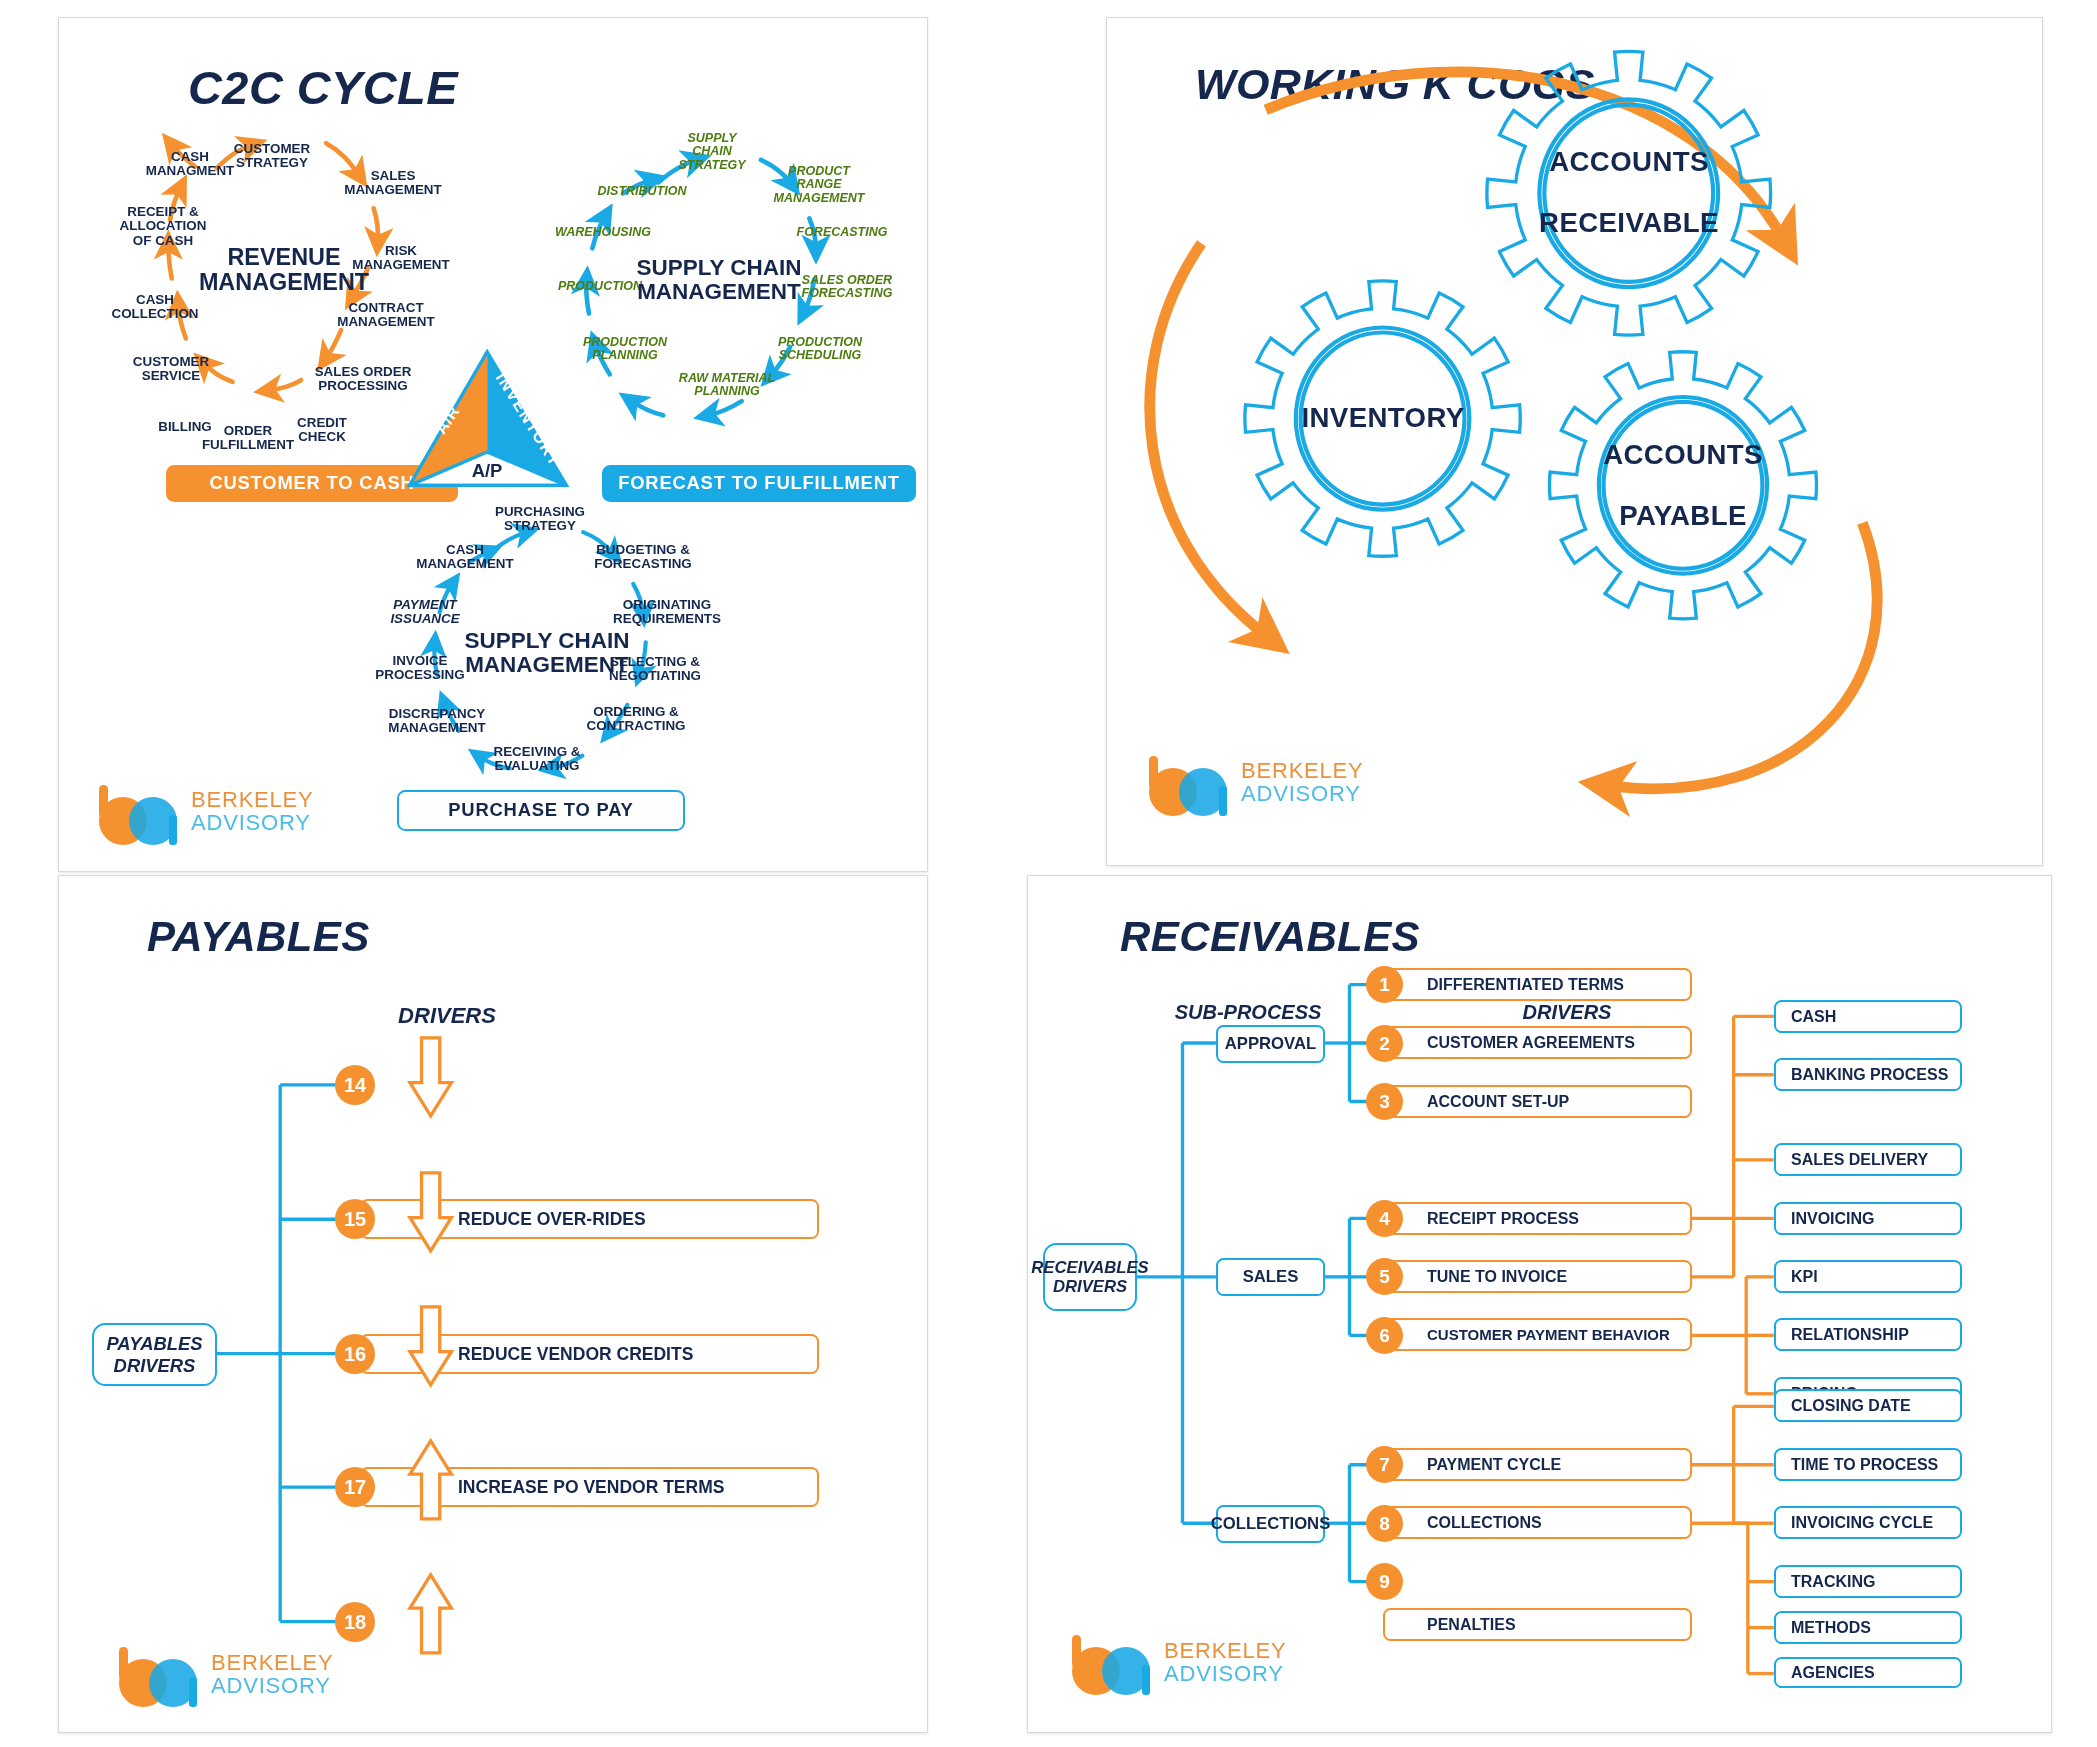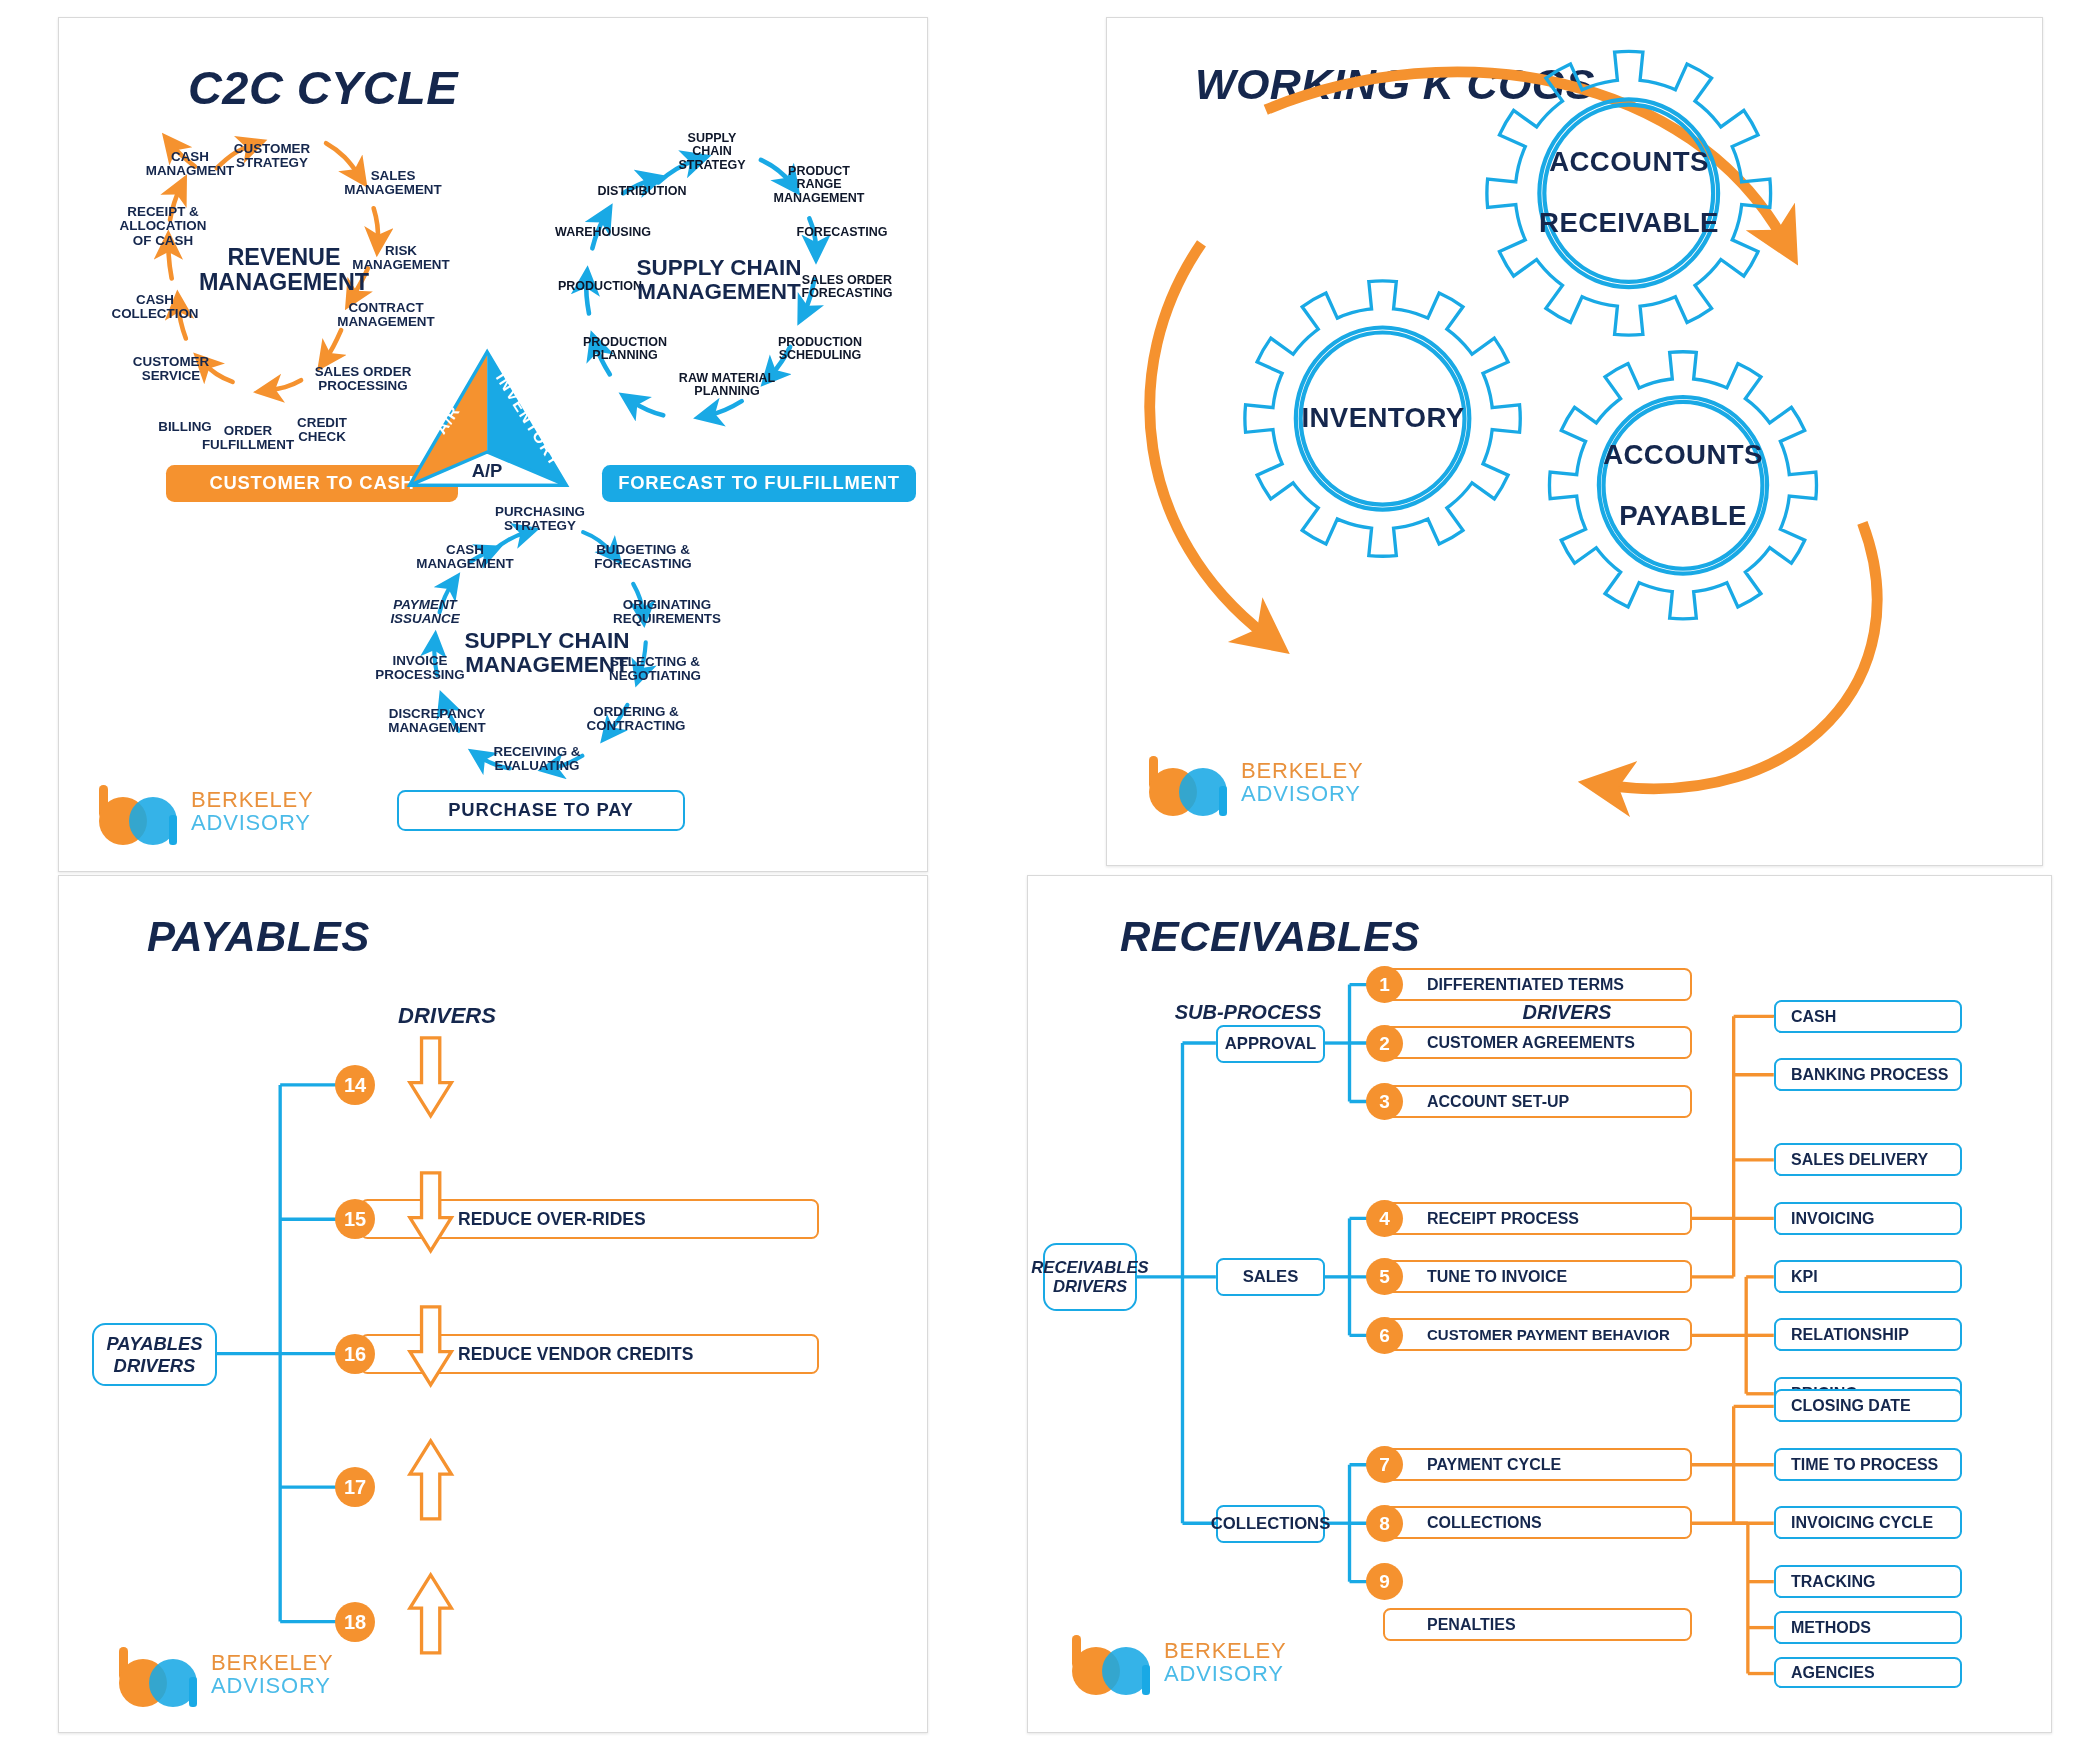--- a/index.html
+++ b/index.html
@@ -15,21 +15,21 @@
     letter-spacing:0.4px;white-space:nowrap;}
   #t-c2c{left:129px;top:42px;font-size:47px;}
   #t-cogs{left:88px;top:42px;font-size:43px;}
   #t-pay{left:88px;top:37px;font-size:42px;}
   #t-rec{left:92px;top:37px;font-size:42px;}
 
   
   .cyc{position:absolute;text-align:center;font-weight:bold;line-height:1.08;
        white-space:pre-line;transform:translate(-50%,-50%);}
   .navy{color:#15274d;}
-  .cyan{color:#0f172a;}
+  .cyan{color:#4d7c0f;font-style:italic;}
   .cyc.sm{font-size:13.4px;}
   .cyc.xs{font-size:12.5px;}
   .center-label{position:absolute;transform:translate(-50%,-50%);text-align:center;
        font-weight:bold;line-height:1.1;white-space:pre-line;}
 
   .pill{position:absolute;display:flex;align-items:center;justify-content:center;
         border-radius:18.4px;font-weight:bold;letter-spacing:0.8px;white-space:nowrap;}
   .pill-orange{background:#f5922f;color:#fff;}
   .pill-blue{background:#19a9e5;color:#fff;}
   .pill-outline{background:#fff;color:#15274d;border:2.5px solid #19a9e5;}
@@ -324,20 +324,23 @@
   <div class="badge" style="left:276px;top:323px;width:40px;height:40px;font-size:20px;">15</div>
 
   <div class="rbox orange" style="left:301px;top:458px;width:459px;height:40px;font-size:17.5px;padding-left:96px;">
     <span>REDUCE VENDOR CREDITS</span>
   </div>
   <svg class="arrowglyph" style="left:341px;top:429px;" width="58" height="100" viewBox="0 0 70 120">
     <polygon points="26,2 48,2 48,56 62,56 37,96 12,56 26,56" fill="#fff" stroke="#f5922f" stroke-width="4"></polygon>
   </svg>
   <div class="badge" style="left:276px;top:458px;width:40px;height:40px;font-size:20px;">16</div>
 
+  <div class="rbox orange" style="left:301px;top:591px;width:459px;height:40px;font-size:17.5px;padding-left:96px;">
+    <span>INCREASE PO VENDOR TERMS</span>
+  </div>
   <svg class="arrowglyph" style="left:341px;top:563px;" width="58" height="100" viewBox="0 0 70 120">
     <polygon points="37,2 62,42 48,42 48,96 26,96 26,42 12,42" fill="#fff" stroke="#f5922f" stroke-width="4"></polygon>
   </svg>
   <div class="badge" style="left:276px;top:591px;width:40px;height:40px;font-size:20px;">17</div>
 
   <svg class="arrowglyph" style="left:341px;top:697px;" width="58" height="100" viewBox="0 0 70 120">
     <polygon points="37,2 62,42 48,42 48,96 26,96 26,42 12,42" fill="#fff" stroke="#f5922f" stroke-width="4"></polygon>
   </svg>
   <div class="badge" style="left:276px;top:726px;width:40px;height:40px;font-size:20px;">18</div>
 

